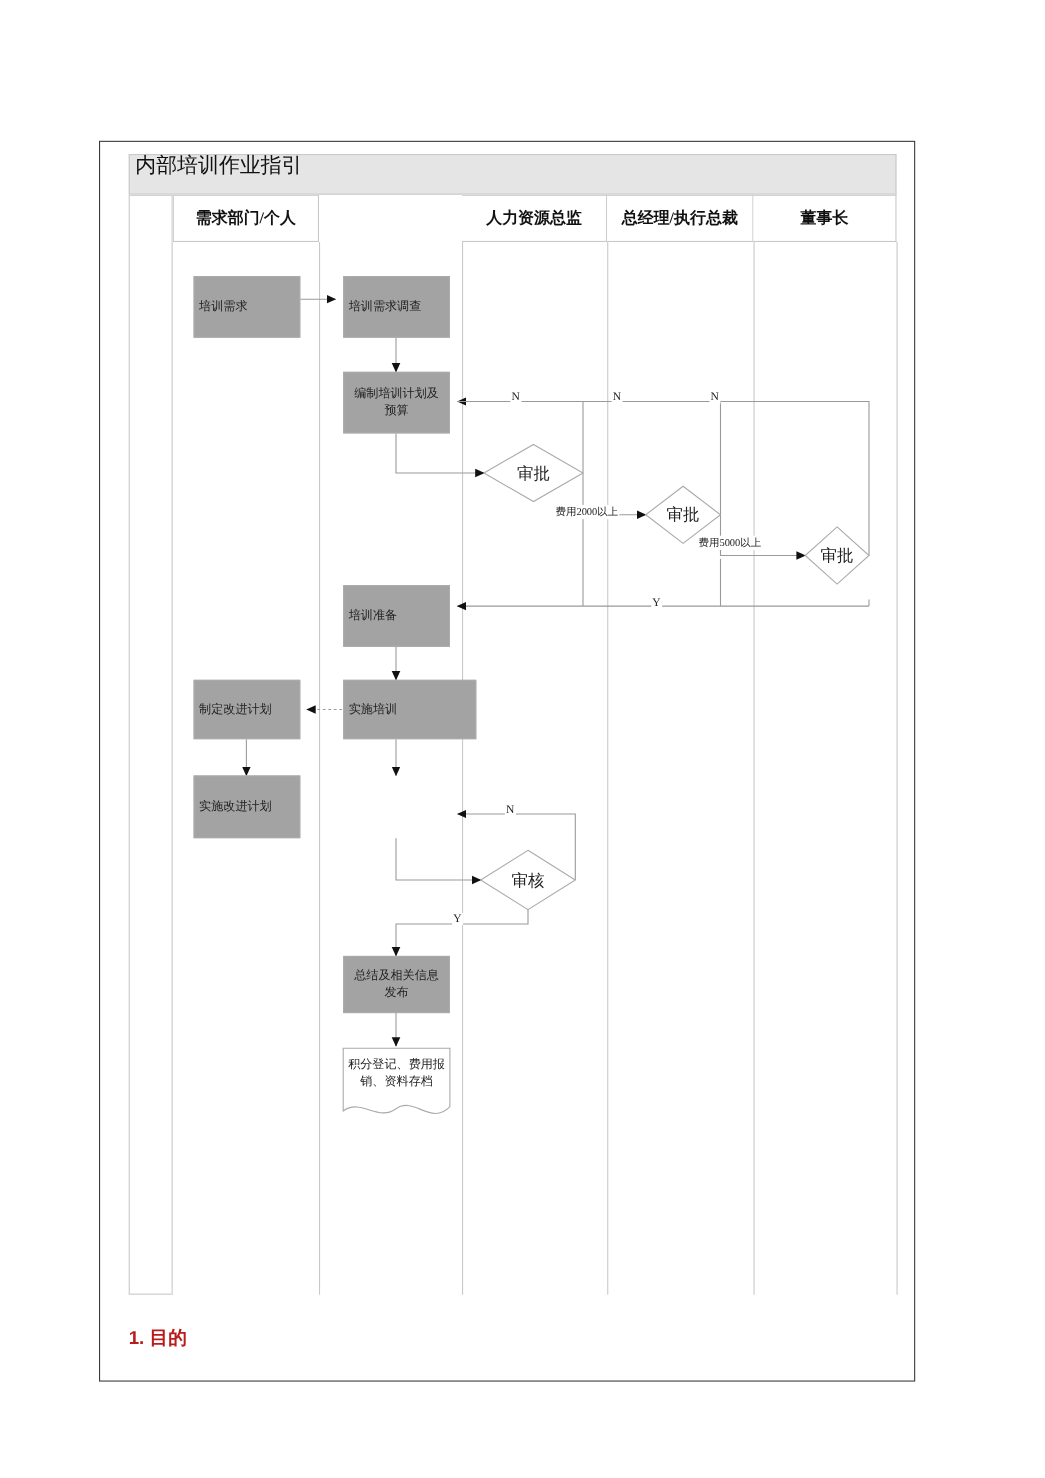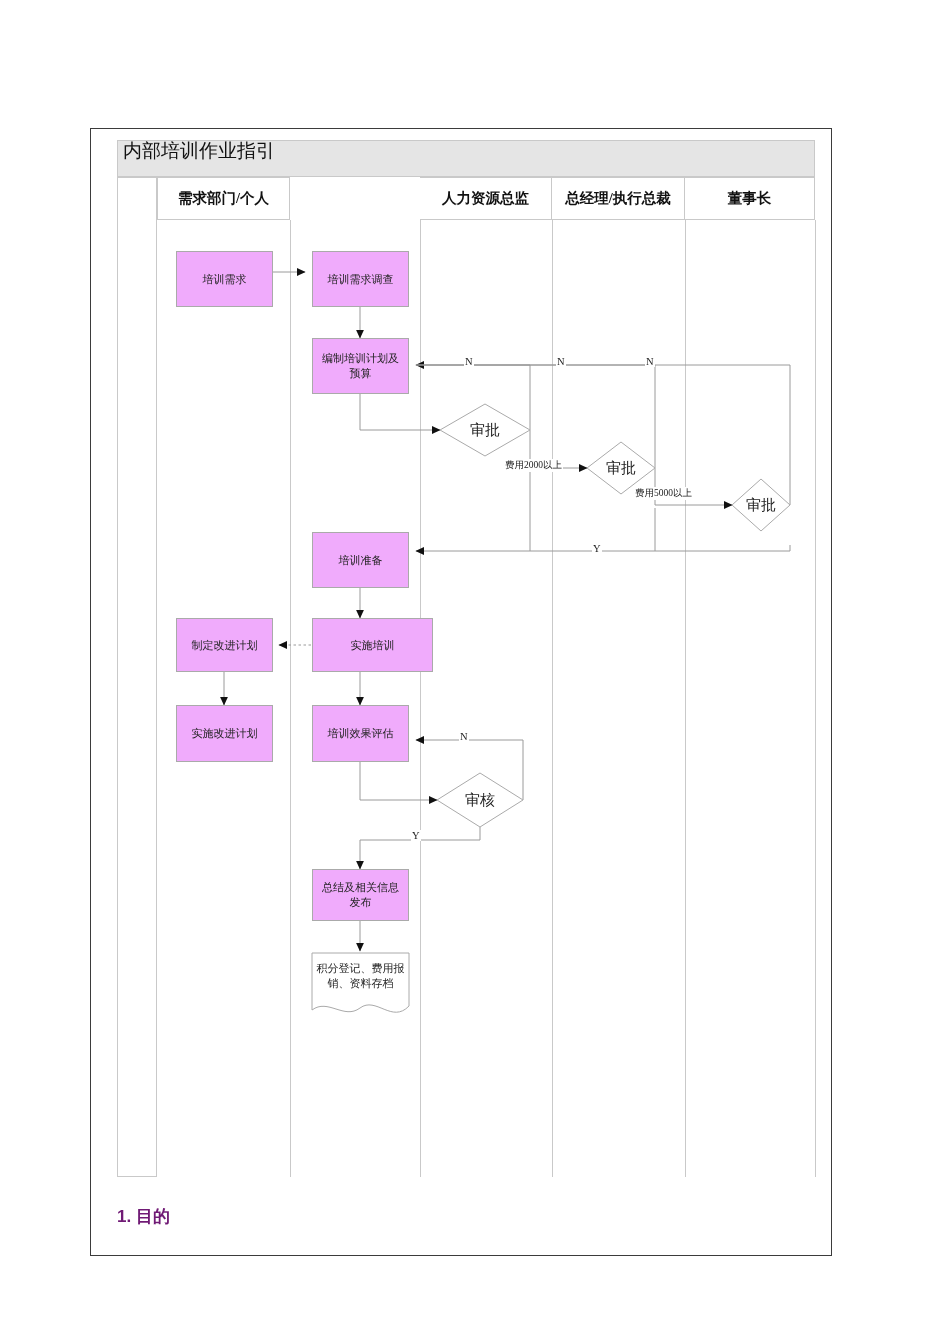--- a/index.html
+++ b/index.html
@@ -28,27 +28,27 @@
 
   
   .spacer-col{position:absolute;left:117px;top:177px;width:40px;height:1000px;
               border:1px solid #c9c9c9;box-sizing:border-box;background:#fff;}
 
   
   .lane-sep{position:absolute;top:220px;width:1px;height:957px;background:#c9c9c9;}
 
   
   .sect-head{position:absolute;left:117px;top:1205px;font-size:17px;font-weight:bold;
-             color:#701a75;font-family:"Liberation Sans","DejaVu Sans",sans-serif;}
+             color:#b91c1c;font-family:"Liberation Sans","DejaVu Sans",sans-serif;}
 
   
   .svg-layer{position:absolute;left:0;top:0;width:950px;height:1344px;pointer-events:none;}
 
-  .node{position:absolute;box-sizing:border-box;background:#f0abfc;
-        display:flex;align-items:center;justify-content:center;text-align:center;}
+  .node{position:absolute;box-sizing:border-box;background:#a3a3a3;
+        display:flex;align-items:center;text-align:center;}
   .proc{border:1px solid #aaa;}
   .proc span{font-size:11px;color:#222;line-height:1.35;padding:0 4px;
              font-family:"Liberation Serif","DejaVu Serif",serif;}
 
   .dia-wrap{position:absolute;}
   .dia-label{position:absolute;left:0;top:0;width:100%;height:100%;
              display:flex;align-items:center;justify-content:center;}
   .dia-label span{font-size:15px;color:#222;
                   font-family:"Liberation Serif","DejaVu Serif",serif;}
 
@@ -195,23 +195,20 @@
   </div>
 
   <div class="node proc" style="left:176px;top:618px;width:97px;height:54px;">
     <span>制定改进计划</span>
   </div>
 
   <div class="node proc" style="left:176px;top:705px;width:97px;height:57px;">
     <span>实施改进计划</span>
   </div>
 
-  <div class="node proc" style="left:312px;top:705px;width:97px;height:57px;">
-    <span>培训效果评估</span>
-  </div>
 
   <div class="dia-wrap" style="left:437px;top:773px;width:86px;height:54px;">
     <div class="dia-label">
         <span>审核</span>
       </div>
   </div>
 
   <div class="node proc" style="left:312px;top:869px;width:97px;height:52px;">
     <span>总结及相关信息发布</span>
   </div>

